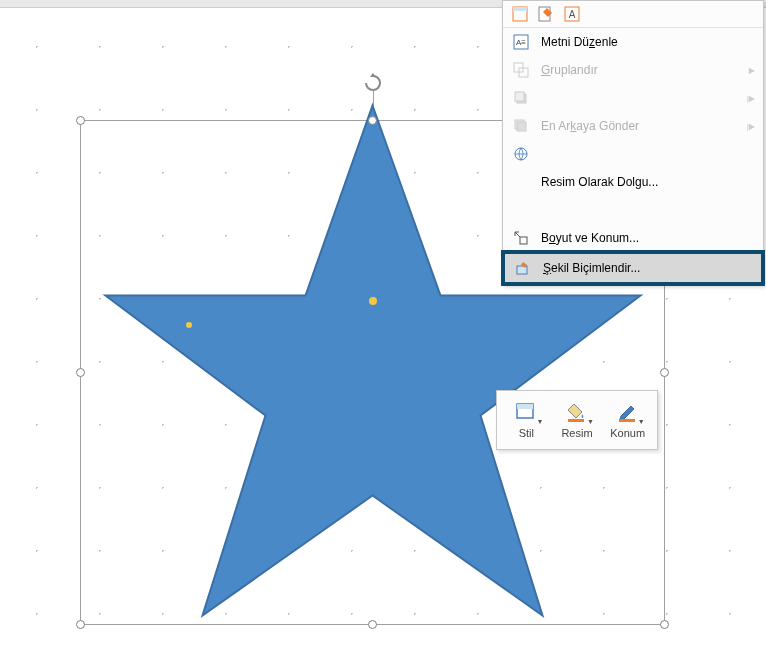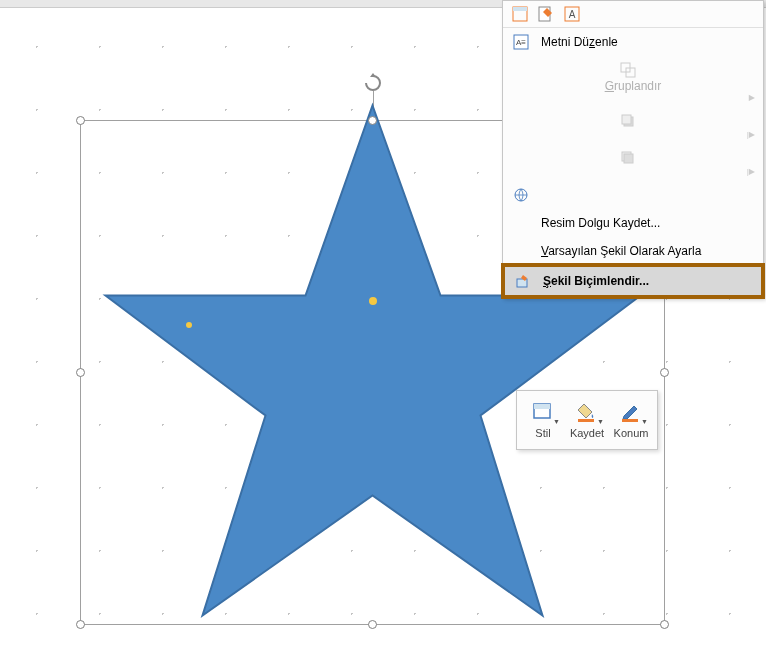--- a/index.html
+++ b/index.html
@@ -123,21 +123,20 @@
     .menu-item {
       display: flex;
       align-items: center;
       padding: 5px 8px;
       cursor: pointer;
       position: relative;
       min-height: 28px;
     }
     .menu-item.disabled {
       color: #b0b0b0;
-      flex-direction: column;
     }
     .menu-icon {
       width: 20px;
       height: 18px;
       margin-right: 10px;
       display: flex;
       align-items: center;
       justify-content: center;
       flex-shrink: 0;
     }
@@ -146,34 +145,33 @@
     }
     .menu-arrow {
       margin-left: auto;
       font-size: 8px;
       color: #666;
     }
     .menu-arrow.disabled {
       color: #ccc;
     }
     .highlighted-item {
-      border: 4px solid #a16207;
+      border: 4px solid #0c4a6e;
       margin: -2px -2px;
       position: relative;
       z-index: 5;
-      font-weight: bold;
     }
     .highlighted-item .menu-item {
       background: #d8d8d8;
     }
     .floating-toolbar {
       position: absolute;
       right: 108px;
       top: 390px;
-      width: 142px;
+      width: 162px;
       background: #fcfcfc;
       border: 1px solid #c6c6c6;
       box-shadow: 2px 2px 4px rgba(0,0,0,0.15);
       display: flex;
       padding: 6px 4px;
     }
     .ft-btn {
       flex: 1;
       display: flex;
       flex-direction: column;
@@ -288,43 +286,52 @@
     <span class="menu-arrow disabled">|▶</span>
   </div>
 
   <div class="menu-item disabled">
     <span class="menu-icon">
       <svg width="16" height="16" viewBox="0 0 16 16">
           <rect x="2" y="2" width="9" height="9" fill="#eee" stroke="#ccc"></rect>
           <rect x="4" y="4" width="9" height="9" fill="#ddd" stroke="#ccc"></rect>
         </svg>
     </span>
+    <span class="menu-label"><span>En Ar<u>k</u>aya Gönder</span></span>
     <span class="menu-arrow disabled">|▶</span>
   </div>
 
   <div class="menu-item">
     <span class="menu-icon">
       <svg width="16" height="16" viewBox="0 0 16 16">
           <circle cx="8" cy="8" r="6" fill="none" stroke="#4a7dbf"></circle>
           <path d="M2 8 L14 8 M8 2 Q4 8 8 14 M8 2 Q12 8 8 14" fill="none" stroke="#4a7dbf" stroke-width="0.8"></path>
         </svg>
     </span>
   </div>
 
 
   <div class="menu-item">
     <span class="menu-icon"></span>
-    <span class="menu-label">Resim Dolgu Kaydet...</span>
+    <span class="menu-label">Resim Olarak Dolgu...</span>
   </div>
 
   <div class="menu-item">
     <span class="menu-icon"></span>
-    <span class="menu-label"><span><u>V</u>arsayılan Şekil Olarak Ayarla</span></span>
-  </div>
-
+  </div>
+
+  <div class="menu-item">
+    <span class="menu-icon">
+      <svg width="16" height="16" viewBox="0 0 16 16">
+          <path d="M2 6 L2 2 L6 2 M2 2 L7 7" fill="none" stroke="#555"></path>
+          <rect x="7" y="7" width="7" height="7" fill="none" stroke="#555"></rect>
+        </svg>
+    </span>
+    <span class="menu-label"><span>B<u>o</u>yut ve Konum...</span></span>
+  </div>
 
   <div class="highlighted-item">
     <div class="menu-item">
       <span class="menu-icon">
         <svg width="16" height="16" viewBox="0 0 16 16">
             <rect x="2" y="6" width="10" height="8" fill="#d0e3f0" stroke="#4a7dbf"></rect>
             <path d="M8 2 L12 5 L10 8 L6 5 Z" fill="#ed7d31"></path>
           </svg>
       </span>
       <span class="menu-label"><span><u>Ş</u>ekil Biçimlendir...</span></span>
@@ -345,21 +352,21 @@
   </div>
   <div class="ft-btn">
     <div class="ft-icon">
       <svg width="22" height="20" viewBox="0 0 22 20">
           <path d="M8 2 L16 10 L10 16 L2 8 Z" fill="#f0d890" stroke="#888"></path>
           <path d="M16 12 Q18 14 17 16 Q15 16 16 12" fill="#4a7dbf"></path>
           <rect x="2" y="17" width="16" height="3" fill="#ed7d31"></rect>
         </svg>
       <span class="dropdown-caret">▼</span>
     </div>
-    <span class="ft-label">Kaydet</span>
+    <span class="ft-label">Resim</span>
   </div>
   <div class="ft-btn">
     <div class="ft-icon">
       <svg width="22" height="20" viewBox="0 0 22 20">
           <path d="M4 14 L14 4 L17 7 L7 17 L3 17 Z" fill="#4a7dbf" stroke="#3a6fa5"></path>
           <rect x="2" y="17" width="16" height="3" fill="#ed7d31"></rect>
         </svg>
       <span class="dropdown-caret">▼</span>
     </div>
     <span class="ft-label">Konum</span>

